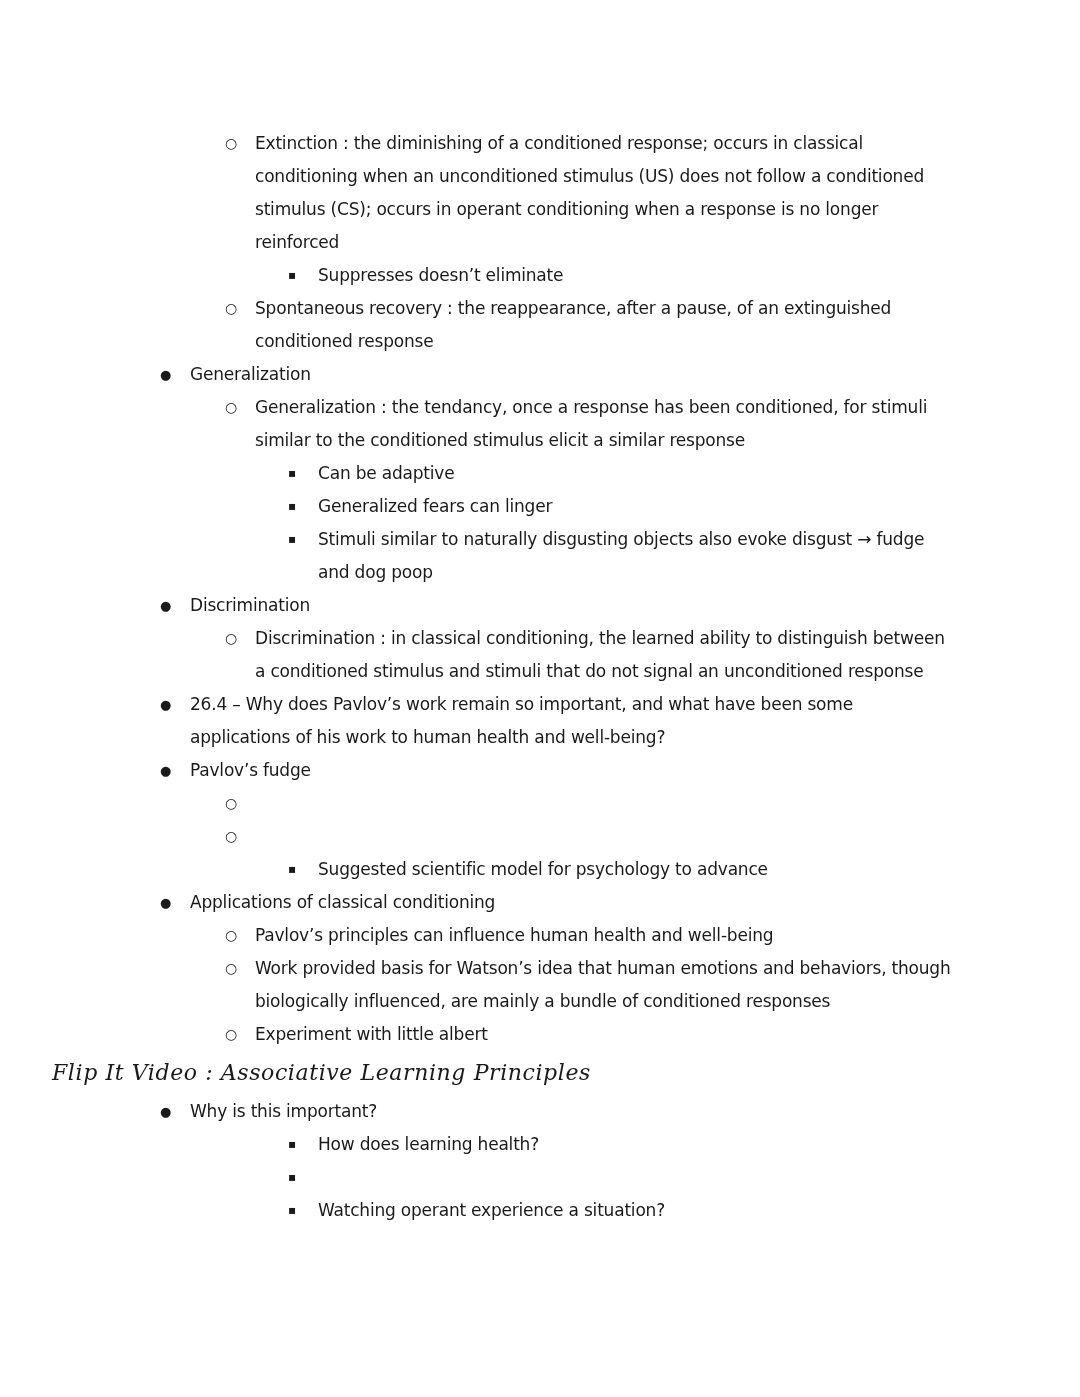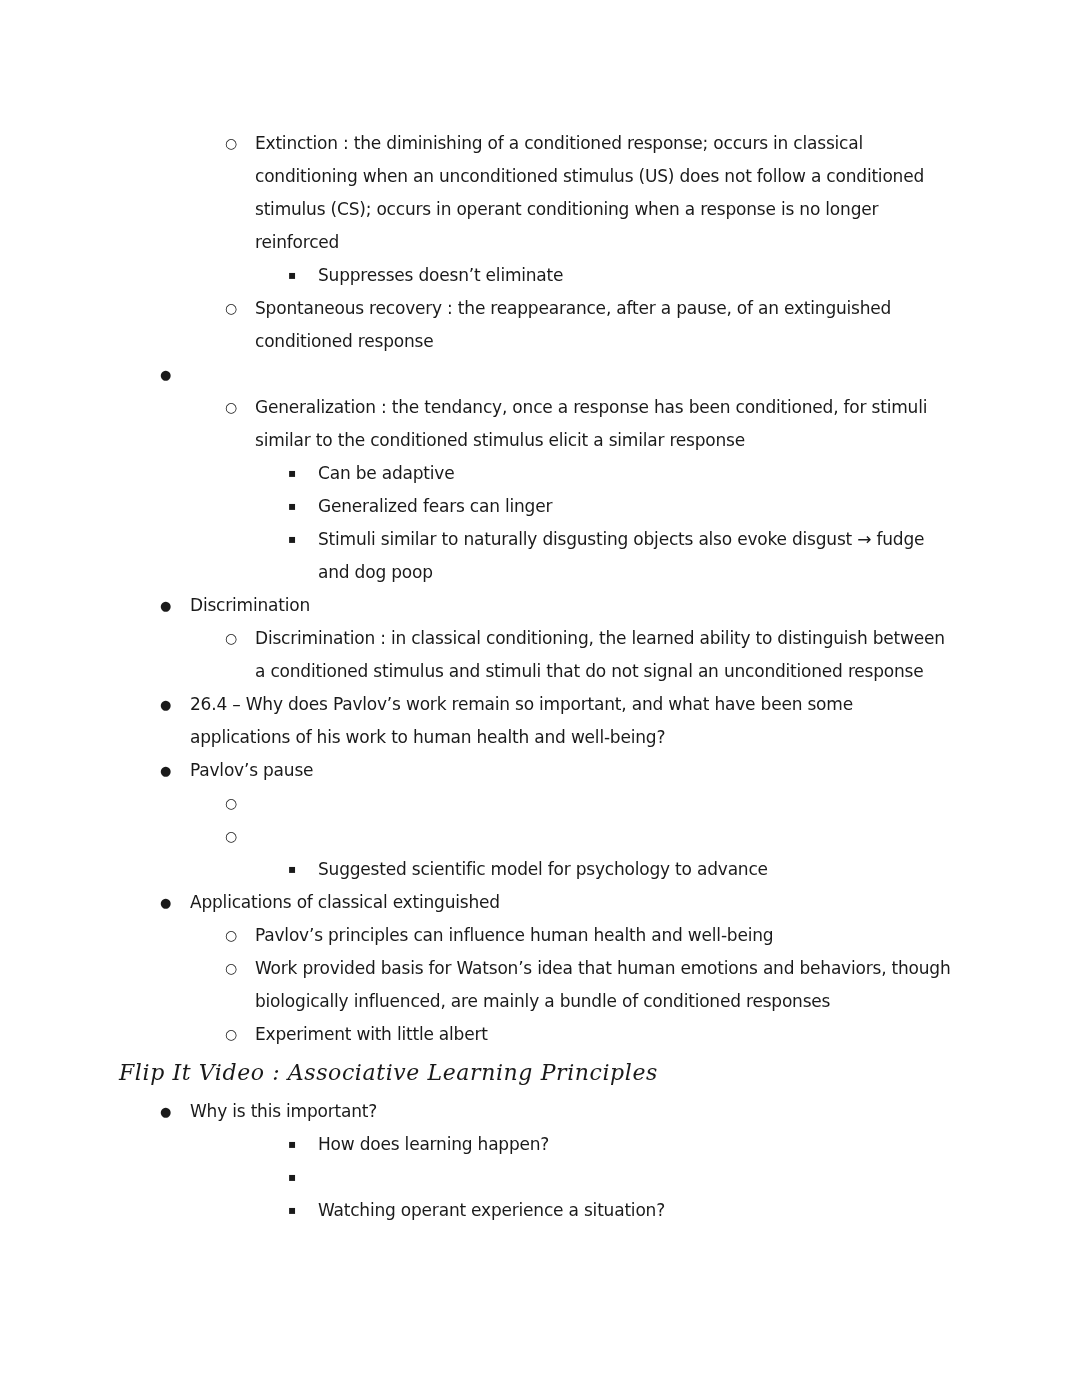--- a/index.html
+++ b/index.html
@@ -26,21 +26,21 @@
     color: #1a1a1a;
   }
   .l1 { padding-left: 160px; }
   .l2 { padding-left: 225px; }
   .l3 { padding-left: 288px; }
   .l1 .bullet { font-size: 13px; }
   .l2 .bullet { font-size: 14px; }
   .l3 .bullet { font-size: 12px; }
   .txt { flex: 1 1 auto; }
   .doc-heading {
-    padding-left: 119px;
+    padding-left: 52px;
     font-family: "DejaVu Serif", serif;
     font-style: italic;
     font-size: 22px;
     line-height: 44px;
     letter-spacing: 0.6px;
     color: #1a1a1a;
   }
 </style>
 </head>
 <body>
@@ -57,20 +57,21 @@
     <span class="txt">Suppresses doesn’t eliminate</span>
   </div>
 
   <div class="li l2">
     <span class="bullet">○</span>
     <span class="txt">Spontaneous recovery : the reappearance, after a pause, of an extinguished conditioned response</span>
   </div>
 
   <div class="li l1">
     <span class="bullet">●</span>
+    <span class="txt">Generalization</span>
   </div>
 
   <div class="li l2">
     <span class="bullet">○</span>
     <span class="txt">Generalization : the tendancy, once a response has been conditioned, for stimuli similar to the conditioned stimulus elicit a similar response</span>
   </div>
 
   <div class="li l3">
     <span class="bullet">▪</span>
     <span class="txt">Can be adaptive</span>
@@ -96,39 +97,39 @@
     <span class="txt">Discrimination : in classical conditioning, the learned ability to distinguish between a conditioned stimulus and stimuli that do not signal an unconditioned response</span>
   </div>
 
   <div class="li l1">
     <span class="bullet">●</span>
     <span class="txt">26.4 – Why does Pavlov’s work remain so important, and what have been some applications of his work to human health and well-being?</span>
   </div>
 
   <div class="li l1">
     <span class="bullet">●</span>
-    <span class="txt">Pavlov’s pause</span>
+    <span class="txt">Pavlov’s fudge</span>
   </div>
 
   <div class="li l2">
     <span class="bullet">○</span>
   </div>
 
   <div class="li l2">
     <span class="bullet">○</span>
   </div>
 
   <div class="li l3">
     <span class="bullet">▪</span>
     <span class="txt">Suggested scientific model for psychology to advance</span>
   </div>
 
   <div class="li l1">
     <span class="bullet">●</span>
-    <span class="txt">Applications of classical extinguished</span>
+    <span class="txt">Applications of classical conditioning</span>
   </div>
 
   <div class="li l2">
     <span class="bullet">○</span>
     <span class="txt">Pavlov’s principles can influence human health and well-being</span>
   </div>
 
   <div class="li l2">
     <span class="bullet">○</span>
     <span class="txt">Work provided basis for Watson’s idea that human emotions and behaviors, though biologically influenced, are mainly a bundle of conditioned responses</span>
@@ -141,21 +142,21 @@
 
   <div class="doc-heading">Flip It Video : Associative Learning Principles</div>
 
   <div class="li l1">
     <span class="bullet">●</span>
     <span class="txt">Why is this important?</span>
   </div>
 
   <div class="li l3">
     <span class="bullet">▪</span>
-    <span class="txt">How does learning happen?</span>
+    <span class="txt">How does learning health?</span>
   </div>
 
   <div class="li l3">
     <span class="bullet">▪</span>
   </div>
 
   <div class="li l3">
     <span class="bullet">▪</span>
     <span class="txt">Watching operant experience a situation?</span>
   </div>

